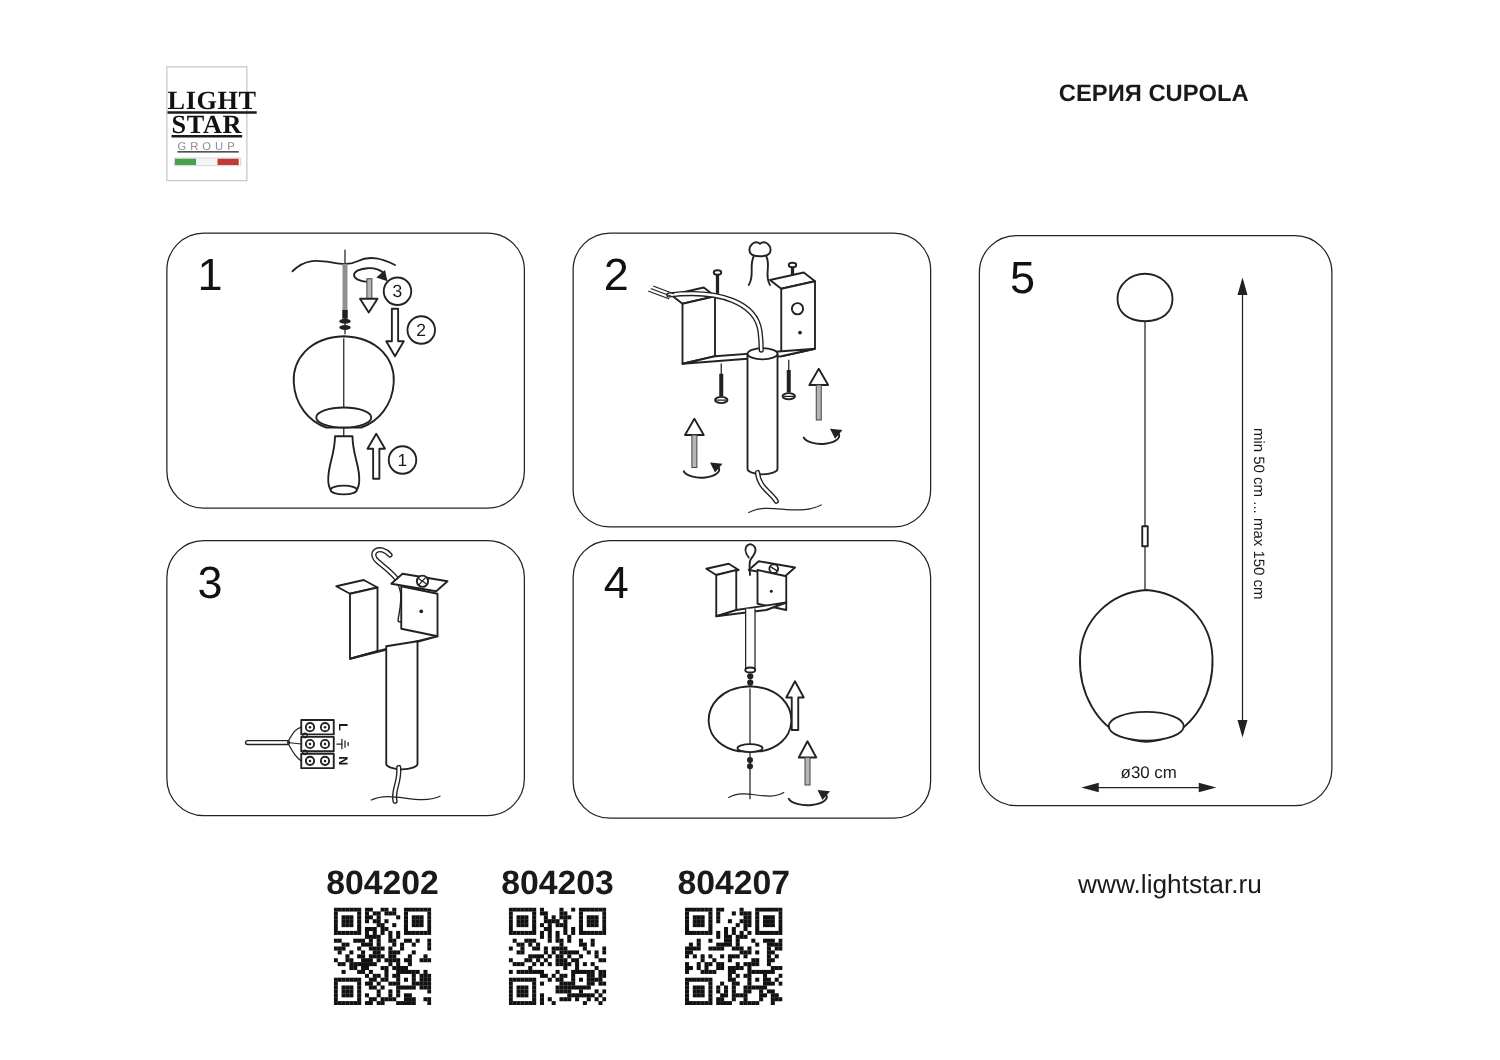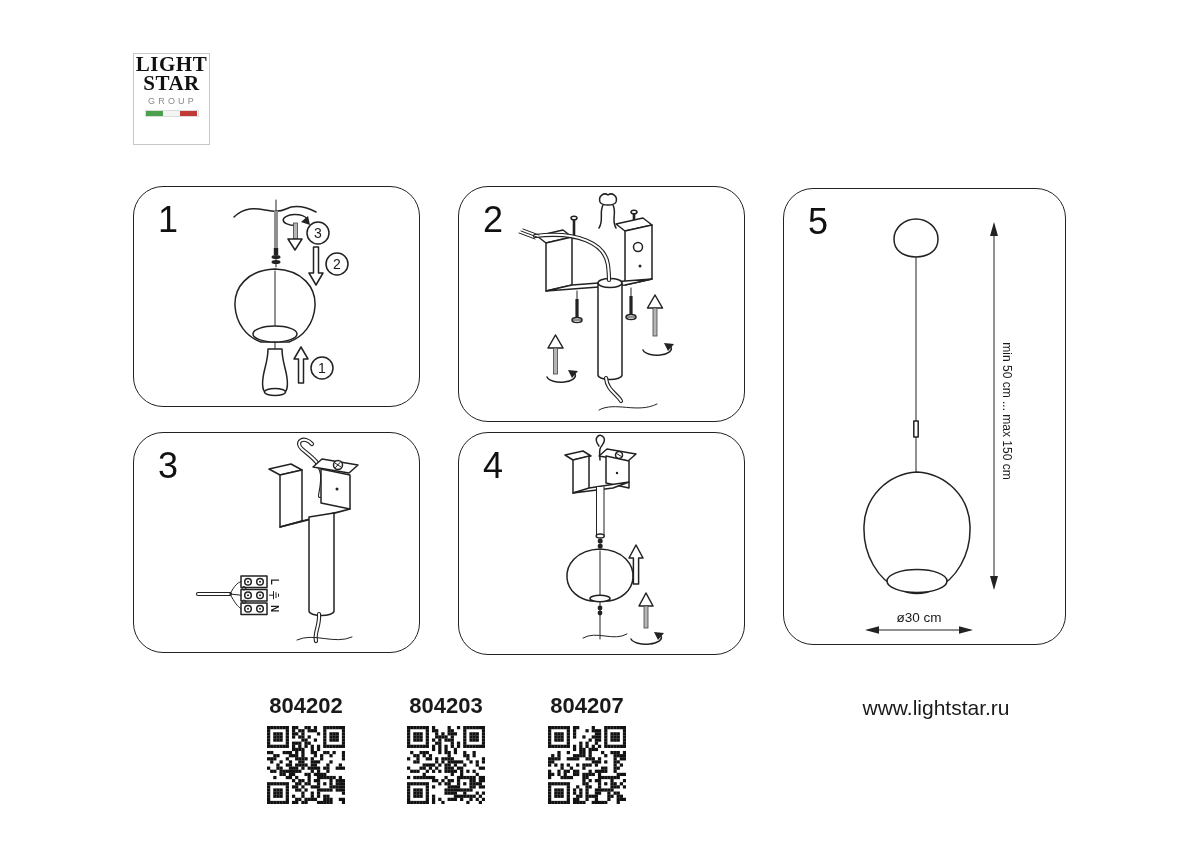--- a/index.html
+++ b/index.html
@@ -2,23 +2,23 @@
 <html><head>
 <meta charset="utf-8">
 <style>
   html,body{margin:0;padding:0;}
   body{
     width:1200px;height:848px;position:relative;background:#ffffff;
     font-family:"Liberation Sans",sans-serif;color:#1a1a1a;overflow:hidden;
   }
   
   .logo-box{
-    position:absolute;left:133px;top:53px;width:77px;height:92px;
+    position:absolute;left:133px;top:53px;width:65px;height:92px;
     border:1.5px solid #c7c7c7;box-sizing:border-box;text-align:center;
-    padding-top:1px;background:#fff;
+    padding-top:17px;background:#fff;text-decoration:underline;
   }
   .logo-word{
     font-family:"Liberation Serif",serif;font-weight:700;font-size:21px;
     line-height:19px;letter-spacing:.5px;color:#111;
   }
   .logo-group{
     font-size:9px;letter-spacing:3.2px;color:#8a8a8a;margin-top:3px;
     margin-left:2px;
   }
   .logo-flag{
@@ -54,21 +54,21 @@
   .thin{stroke:#222;stroke-width:1;fill:none;stroke-linecap:round;}
   .wf{stroke:#222;stroke-width:1.5;fill:#ffffff;stroke-linejoin:round;}
   .bf{fill:#222;stroke:none;}
   .gf{fill:#b5b5b5;stroke:#444;stroke-width:.8;}
   .cable{stroke:#222;stroke-width:4.2;fill:none;stroke-linecap:round;}
   .cable-core{stroke:#fff;stroke-width:2;fill:none;stroke-linecap:round;}
   .svg-label{font-family:"Liberation Sans",sans-serif;fill:#1a1a1a;stroke:none;}
   .badge-num{font-size:14px;font-weight:400;}
   
   .article-group{position:absolute;top:695px;width:120px;text-align:center;}
-  .article-code{font-size:22px;font-weight:700;line-height:22px;}
+  .article-code{font-size:27px;font-weight:700;line-height:22px;}
   .qr{margin-top:9px;display:inline-block;}
   .website{
     position:absolute;left:836px;top:696px;width:200px;text-align:center;
     font-size:21px;font-weight:400;
   }
 </style>
 </head>
 <body>
 
 <div class="logo-box">
@@ -79,20 +79,21 @@
     <span style="background:#4ba04b"></span>
     <span style="background:#f4f4f4"></span>
     <span style="background:#c23a35"></span>
   </div>
 </div>
 
 <div class="title-block">
 </div>
 
 <div class="right-header">
+  <div class="series-label">СЕРИЯ CUPOLA</div>
 </div>
 
 <div class="panel" id="panel1">
   <svg width="287" height="221" viewBox="0 0 287 221">
 
     <path class="ln" d="M100,30 C118,12 136,30 152,22 C162,17 172,20 182,25"></path>
 
     <line class="thin" x1="142" y1="13" x2="142" y2="25"></line>
     <line x1="142" y1="24" x2="142" y2="62" stroke="#8f8f8f" stroke-width="4"></line>
     <line class="thin" x1="142" y1="62" x2="142" y2="80"></line>

